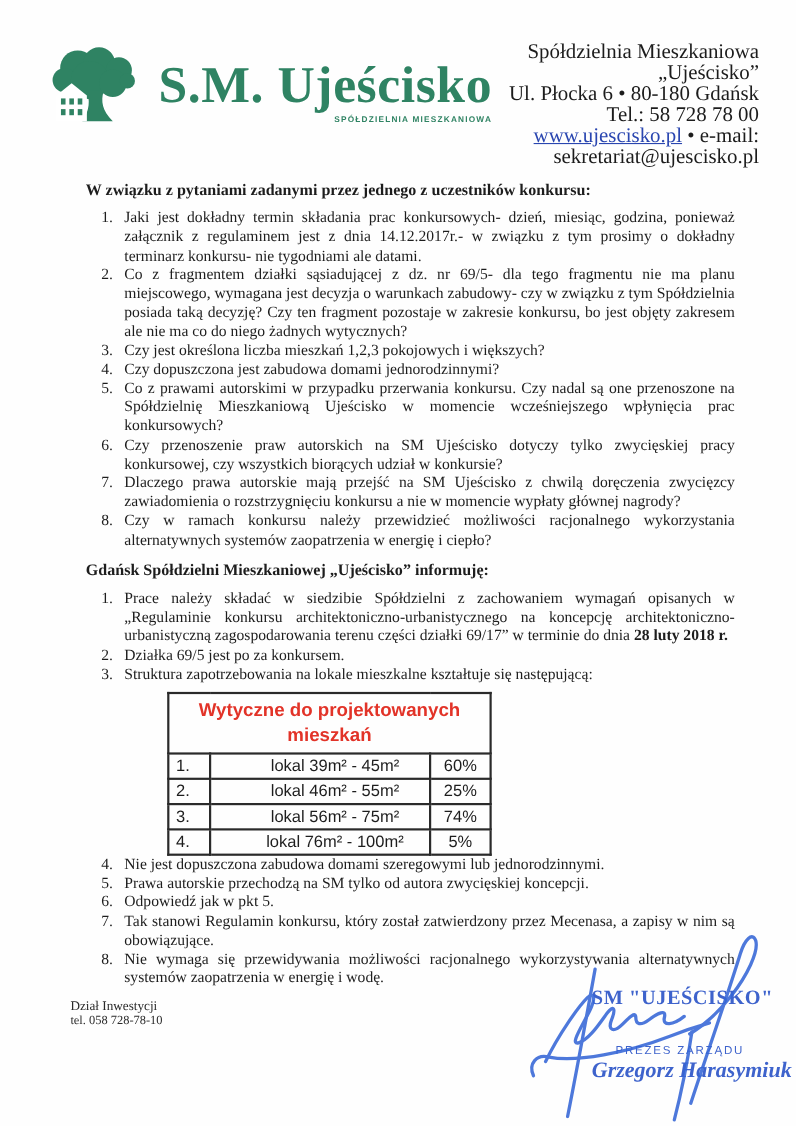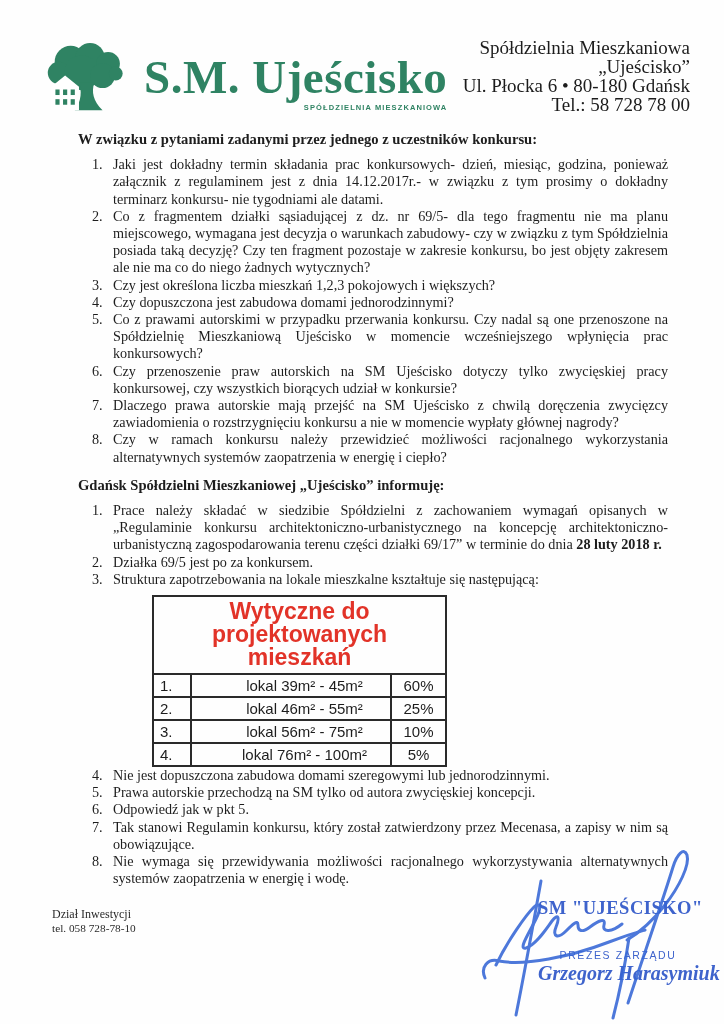--- a/index.html
+++ b/index.html
@@ -48,34 +48,34 @@
   .board-heading{margin-top:11px;}
   
   .table-wrap{margin:7px 0 0 74px;}
   table.spec{
     border-collapse:collapse;width:293px;
     font-family:"Liberation Sans","DejaVu Sans",sans-serif;
     table-layout:fixed;
   }
   table.spec td{border:2px solid #2a2a2a;padding:0;}
   .spec-title{
-    text-align:center;font-weight:bold;font-size:23px;line-height:23px;
+    text-align:center;font-weight:bold;font-size:17px;line-height:23px;
     padding:3px 10px 4px 10px !important;
   }
   .col-no{width:38px;}
   .col-label{width:200px;}
   .col-val{width:55px;}
   .spec-row td{font-size:15px;height:21px;line-height:21px;}
   .spec-row .no{text-align:left;padding-left:6px;}
   .spec-row .label{text-align:center;padding-left:27px;}
   .spec-row .val{text-align:center;}
   .after-table{margin-top:19px;}
   
   .footer-left{
-    position:absolute;left:52px;top:908px;
+    position:absolute;left:64px;top:908px;
     font-size:11.3px;line-height:13.5px;color:#2a2a2a;
   }
   .footer-left .dept{font-size:12px;}
   .stamp{
     position:absolute;left:538px;top:898px;width:160px;
     text-align:center;color:#3e63cc;z-index:1;
   }
   .stamp-line1{font-size:18.5px;font-weight:bold;letter-spacing:.5px;white-space:nowrap;}
   .stamp-line2{
     font-family:"Liberation Sans","DejaVu Sans",sans-serif;
@@ -116,20 +116,21 @@
       </span>
       <span class="logo-text">
         <span class="logo-title">S.M. Ujeścisko</span>
         <span class="logo-sub">SPÓŁDZIELNIA MIESZKANIOWA</span>
       </span>
     </div>
     <div class="contact">
       <div>Spółdzielnia Mieszkaniowa „Ujeścisko”</div>
       <div>Ul. Płocka 6 • 80-180 Gdańsk</div>
       <div>Tel.: 58 728 78 00</div>
+      <div><span class="link">www.ujescisko.pl</span><span> • e-mail: sekretariat@ujescisko.pl</span></div>
     </div>
   </div>
 
   <div class="main">
 
     <p class="sec-heading">W związku z pytaniami zadanymi przez jednego z uczestników konkursu:</p>
 
     <ol class="doc-list">
       <li>Jaki jest dokładny termin składania prac konkursowych- dzień, miesiąc, godzina, ponieważ załącznik z regulaminem jest z dnia 14.12.2017r.- w związku z tym prosimy o dokładny terminarz konkursu- nie tygodniami ale datami.</li>
       <li>Co z fragmentem działki sąsiadującej z dz. nr 69/5- dla tego fragmentu nie ma planu miejscowego, wymagana jest decyzja o warunkach zabudowy- czy w związku z tym Spółdzielnia posiada taką decyzję? Czy ten fragment pozostaje w zakresie konkursu, bo jest objęty zakresem ale nie ma co do niego żadnych wytycznych?</li>
@@ -166,21 +167,21 @@
             <td class="val">60%</td>
           </tr>
           <tr class="spec-row">
             <td class="no">2.</td>
             <td class="label">lokal 46m² - 55m²</td>
             <td class="val">25%</td>
           </tr>
           <tr class="spec-row">
             <td class="no">3.</td>
             <td class="label">lokal 56m² - 75m²</td>
-            <td class="val">10%</td>
+            <td class="val">74%</td>
           </tr>
           <tr class="spec-row">
             <td class="no">4.</td>
             <td class="label">lokal 76m² - 100m²</td>
             <td class="val">5%</td>
           </tr>
         </tbody>
       </table>
     </div>
 

